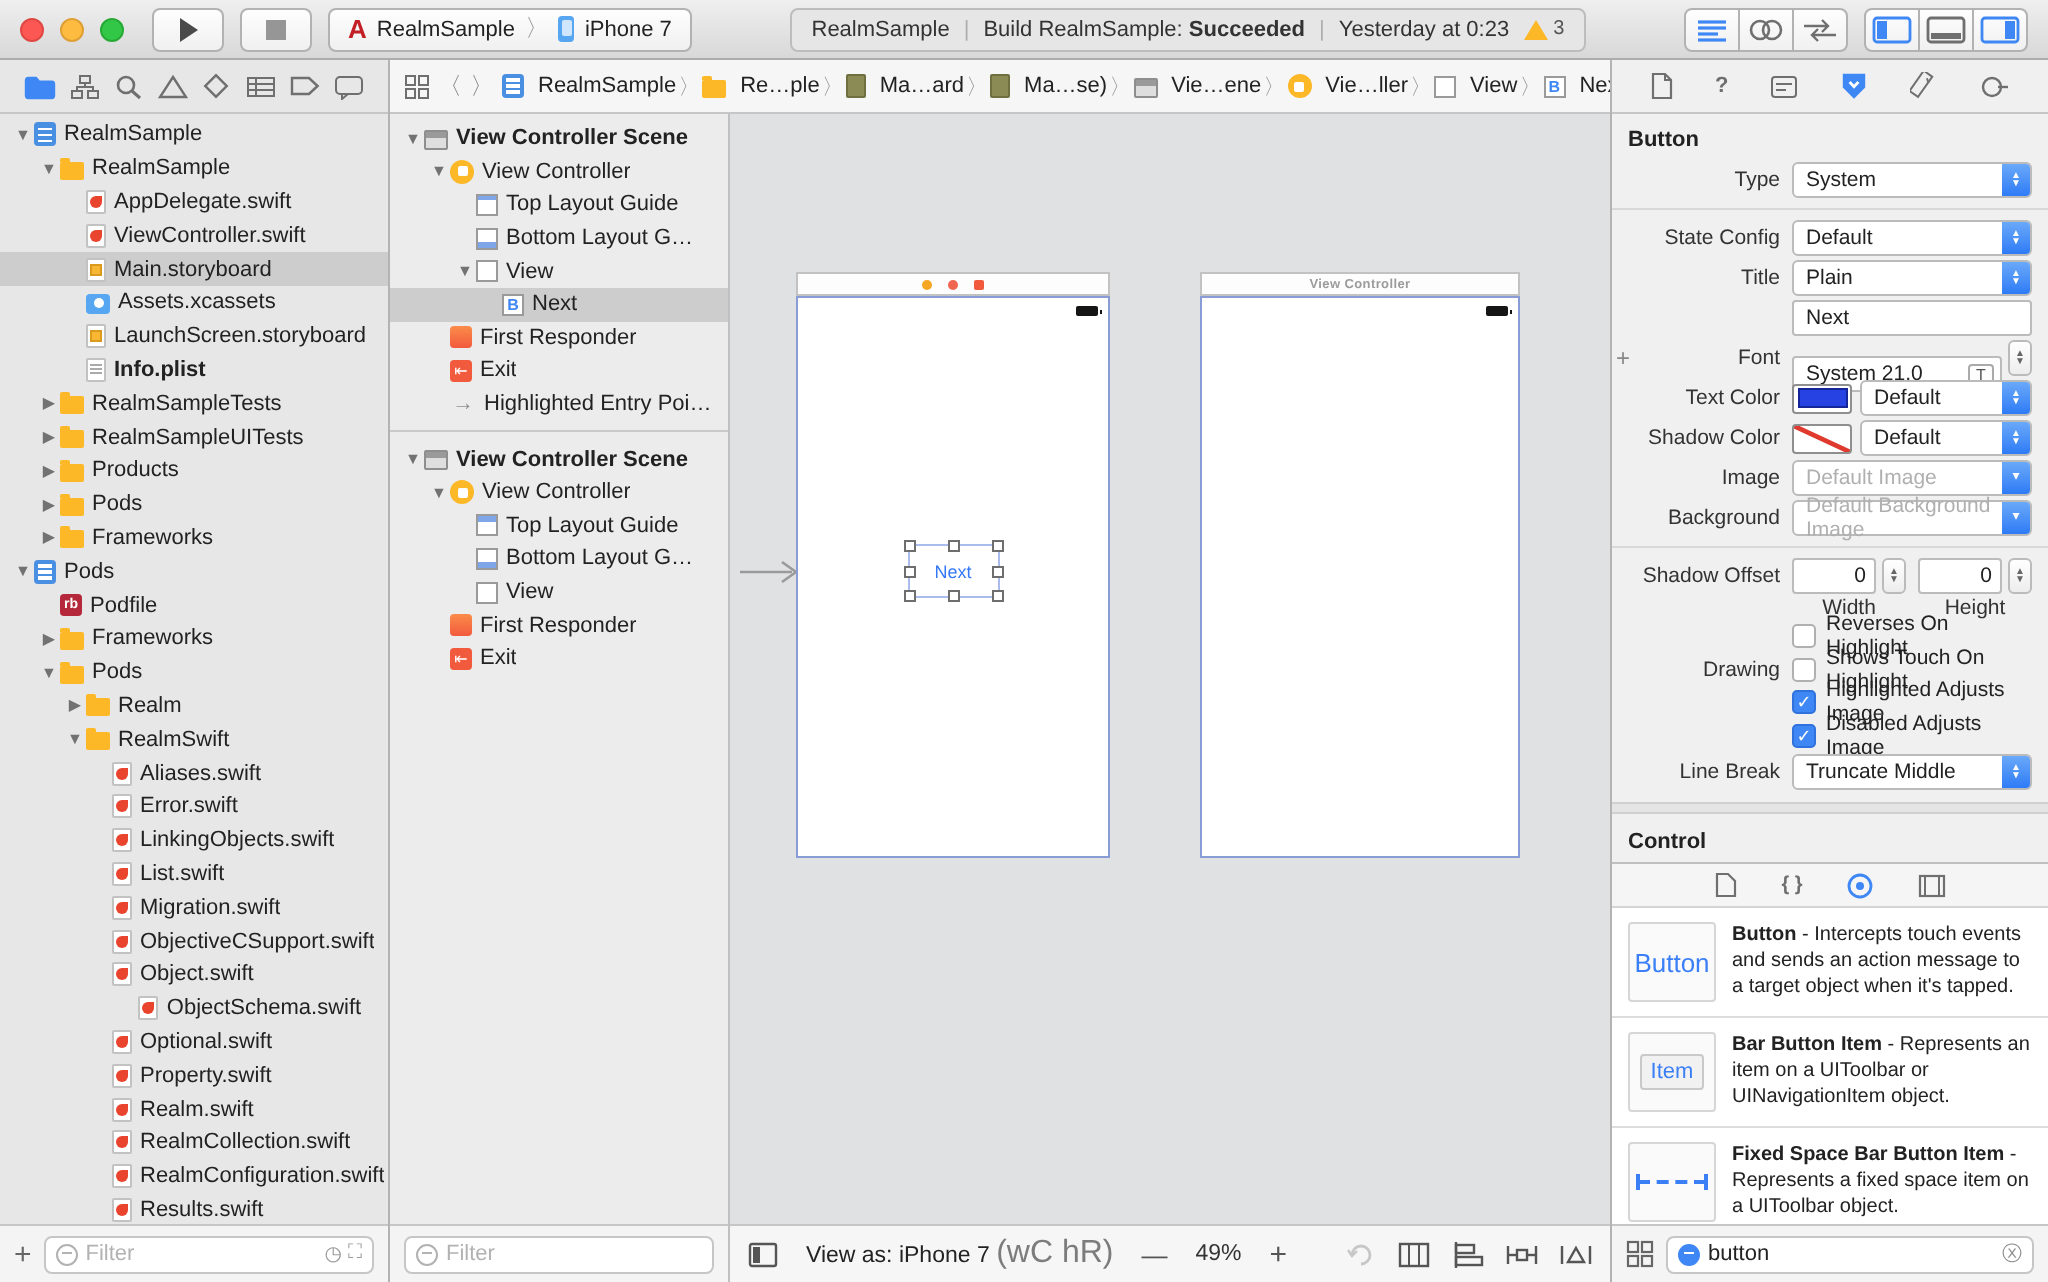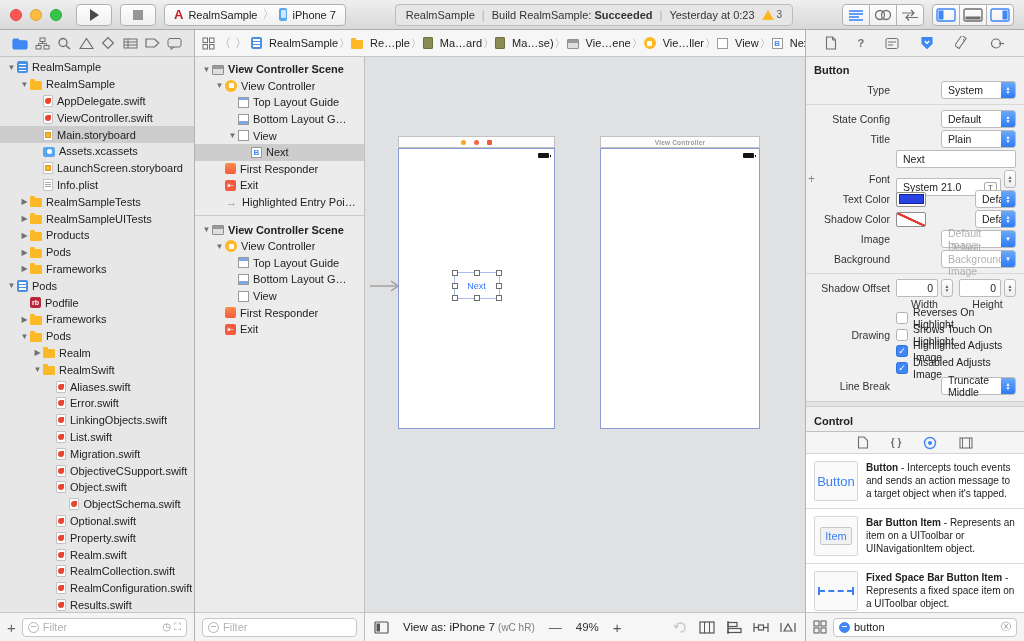--- a/index.html
+++ b/index.html
@@ -80,32 +80,32 @@
   .battery:after { content:""; position:absolute; right:-2px; top:1.5px; width:1.5px; height:2px; background:#151515; }
   .vc2-title { font-size:6.5px; color:#9b9b9b; font-weight:bold; letter-spacing:.2px; }
   #sel-button { position:absolute; left:50%; transform:translateX(-50%); top:123px; width:46px; height:27px; border:1px solid #a9bcec; }
   #sel-button .lbl { position:absolute; inset:0; display:flex; align-items:center; justify-content:center; color:#3478f6; font-size:9px; }
   .handle { position:absolute; width:6px; height:6px; background:#fff; border:1px solid #6e6e6e; }
   #entry-arrow { position:absolute; left:5px; top:223px; }
 
   #canvas-bottom { position:absolute; left:0; right:0; bottom:0; height:29px; background:#f6f6f6; border-top:1px solid #c6c6c6;
                    display:flex; align-items:center; gap:14px; padding:0 9px; }
   #viewas { font-size:11.5px; color:#222; }
-  #viewas .traits { color:#7c7c7c; font-size:10px; }
+  #viewas .traits { color:#7c7c7c; font-size:16px; }
   .zoomctl { color:#555; font-size:13px; }
   #zoomlevel { font-size:11.5px; color:#333; }
   #cb-icons { margin-left:auto; display:flex; align-items:center; gap:11px; }
 
   
   #inspector { width:219px; flex:none; background:#f0f0f0; border-left:1px solid #b3b3b3; display:flex; flex-direction:column; }
   #insp-content { height:374px; flex:none; overflow:hidden; padding-top:4px; }
   .sechdr { font-weight:bold; padding:3px 8px 3px 8px; }
   .irow { display:flex; align-items:center; margin:2px 8px 2px 8px; height:18px; position:relative; }
   .ilabel { width:76px; flex:none; text-align:right; margin-right:6px; color:#333; font-size:10.5px; white-space:nowrap; }
-  .dropdown { flex:1; height:18px; border:1px solid #bbb; border-radius:3px; background:#fff; display:flex; align-items:center; padding:0 18px 0 6px; position:relative; font-size:10.5px; min-width:0;margin-left:45px; }
+  .dropdown { flex:1; height:18px; border:1px solid #bbb; border-radius:3px; background:#fff; display:flex; align-items:center; padding:0 18px 0 6px; position:relative; font-size:10.5px; min-width:0; }
   .dropdown .cap { position:absolute; right:0px; top:0px; bottom:0px; width:14px; border-radius:0 2px 2px 0;
                    background:linear-gradient(#6aa9f9,#2e7bf6); color:#fff; display:flex; flex-direction:column; align-items:center; justify-content:center; font-size:5px; line-height:4.5px; }
   .dropdown.disabled { color:#b0b0b0; }
   .textfield { flex:1; height:18px; border:1px solid #bbb; border-radius:2px; background:#fff; display:flex; align-items:center; padding:0 6px; font-size:10.5px; }
   .fontbox { position:relative; padding-right:22px;margin-top:16px; }
   .t-ic { position:absolute; right:3px; top:2.5px; width:13px; height:12px; border:1px solid #aaa; border-radius:2px; font-size:8px; color:#555; display:flex; align-items:center; justify-content:center; background:#fdfdfd; }
   .stepper { width:12px; height:18px; margin-left:3px; flex:none; border:1px solid #bbb; border-radius:3px; background:linear-gradient(#fff,#ededed);
              display:flex; flex-direction:column; align-items:center; justify-content:center; font-size:5px; color:#666; line-height:4.5px; }
   .swatch { width:30px; height:15px; flex:none; border:1px solid #8f8f8f; border-radius:2px; background:#fff; margin-right:4px; position:relative; }
   .swatch.bluefill:after { content:""; position:absolute; inset:1.5px; background:#2742e2; border:1px solid #16249a; }
@@ -319,21 +319,21 @@
             </span>
             <span class="rowlabel">Assets.xcassets</span>
           </div>
           <div class="trow" style="padding-left: 32px;">
             <span class="disc"></span>
             <span class="ic" style="width: 10px; height: 12px; background: rgb(255, 255, 255); border: 1px solid rgb(194, 194, 194); border-radius: 1px;">
               <span style="width:6px;height:6px;background:#f7b733;border:1px solid #d99a1d;"></span>
             </span>
             <span class="rowlabel">LaunchScreen.storyboard</span>
           </div>
-          <div class="trow" style="padding-left: 32px;">
+          <div class="trow" style="padding-left: 32px; font-weight: bold;">
             <span class="disc"></span>
             <span class="ic" style="width: 10px; height: 12px; background: rgb(255, 255, 255); border: 1px solid rgb(194, 194, 194); border-radius: 1px;">
               <span style="width:6px;height:1px;background:#aaa;box-shadow:0 2px 0 #aaa,0 -2px 0 #aaa;"></span>
             </span>
             <span class="rowlabel">Info.plist</span>
           </div>
           <div class="trow" style="padding-left: 19px;">
             <span class="disc">▶</span>
             <span class="ic" style="width: 12px; height: 9px; background: rgb(252, 184, 39); border-radius: 1px; margin-top: 2px;">
               <span style="position:absolute;top:-2px;left:0;width:5px;height:2.5px;background:#fcb827;border-radius:1px 1px 0 0;"></span>

